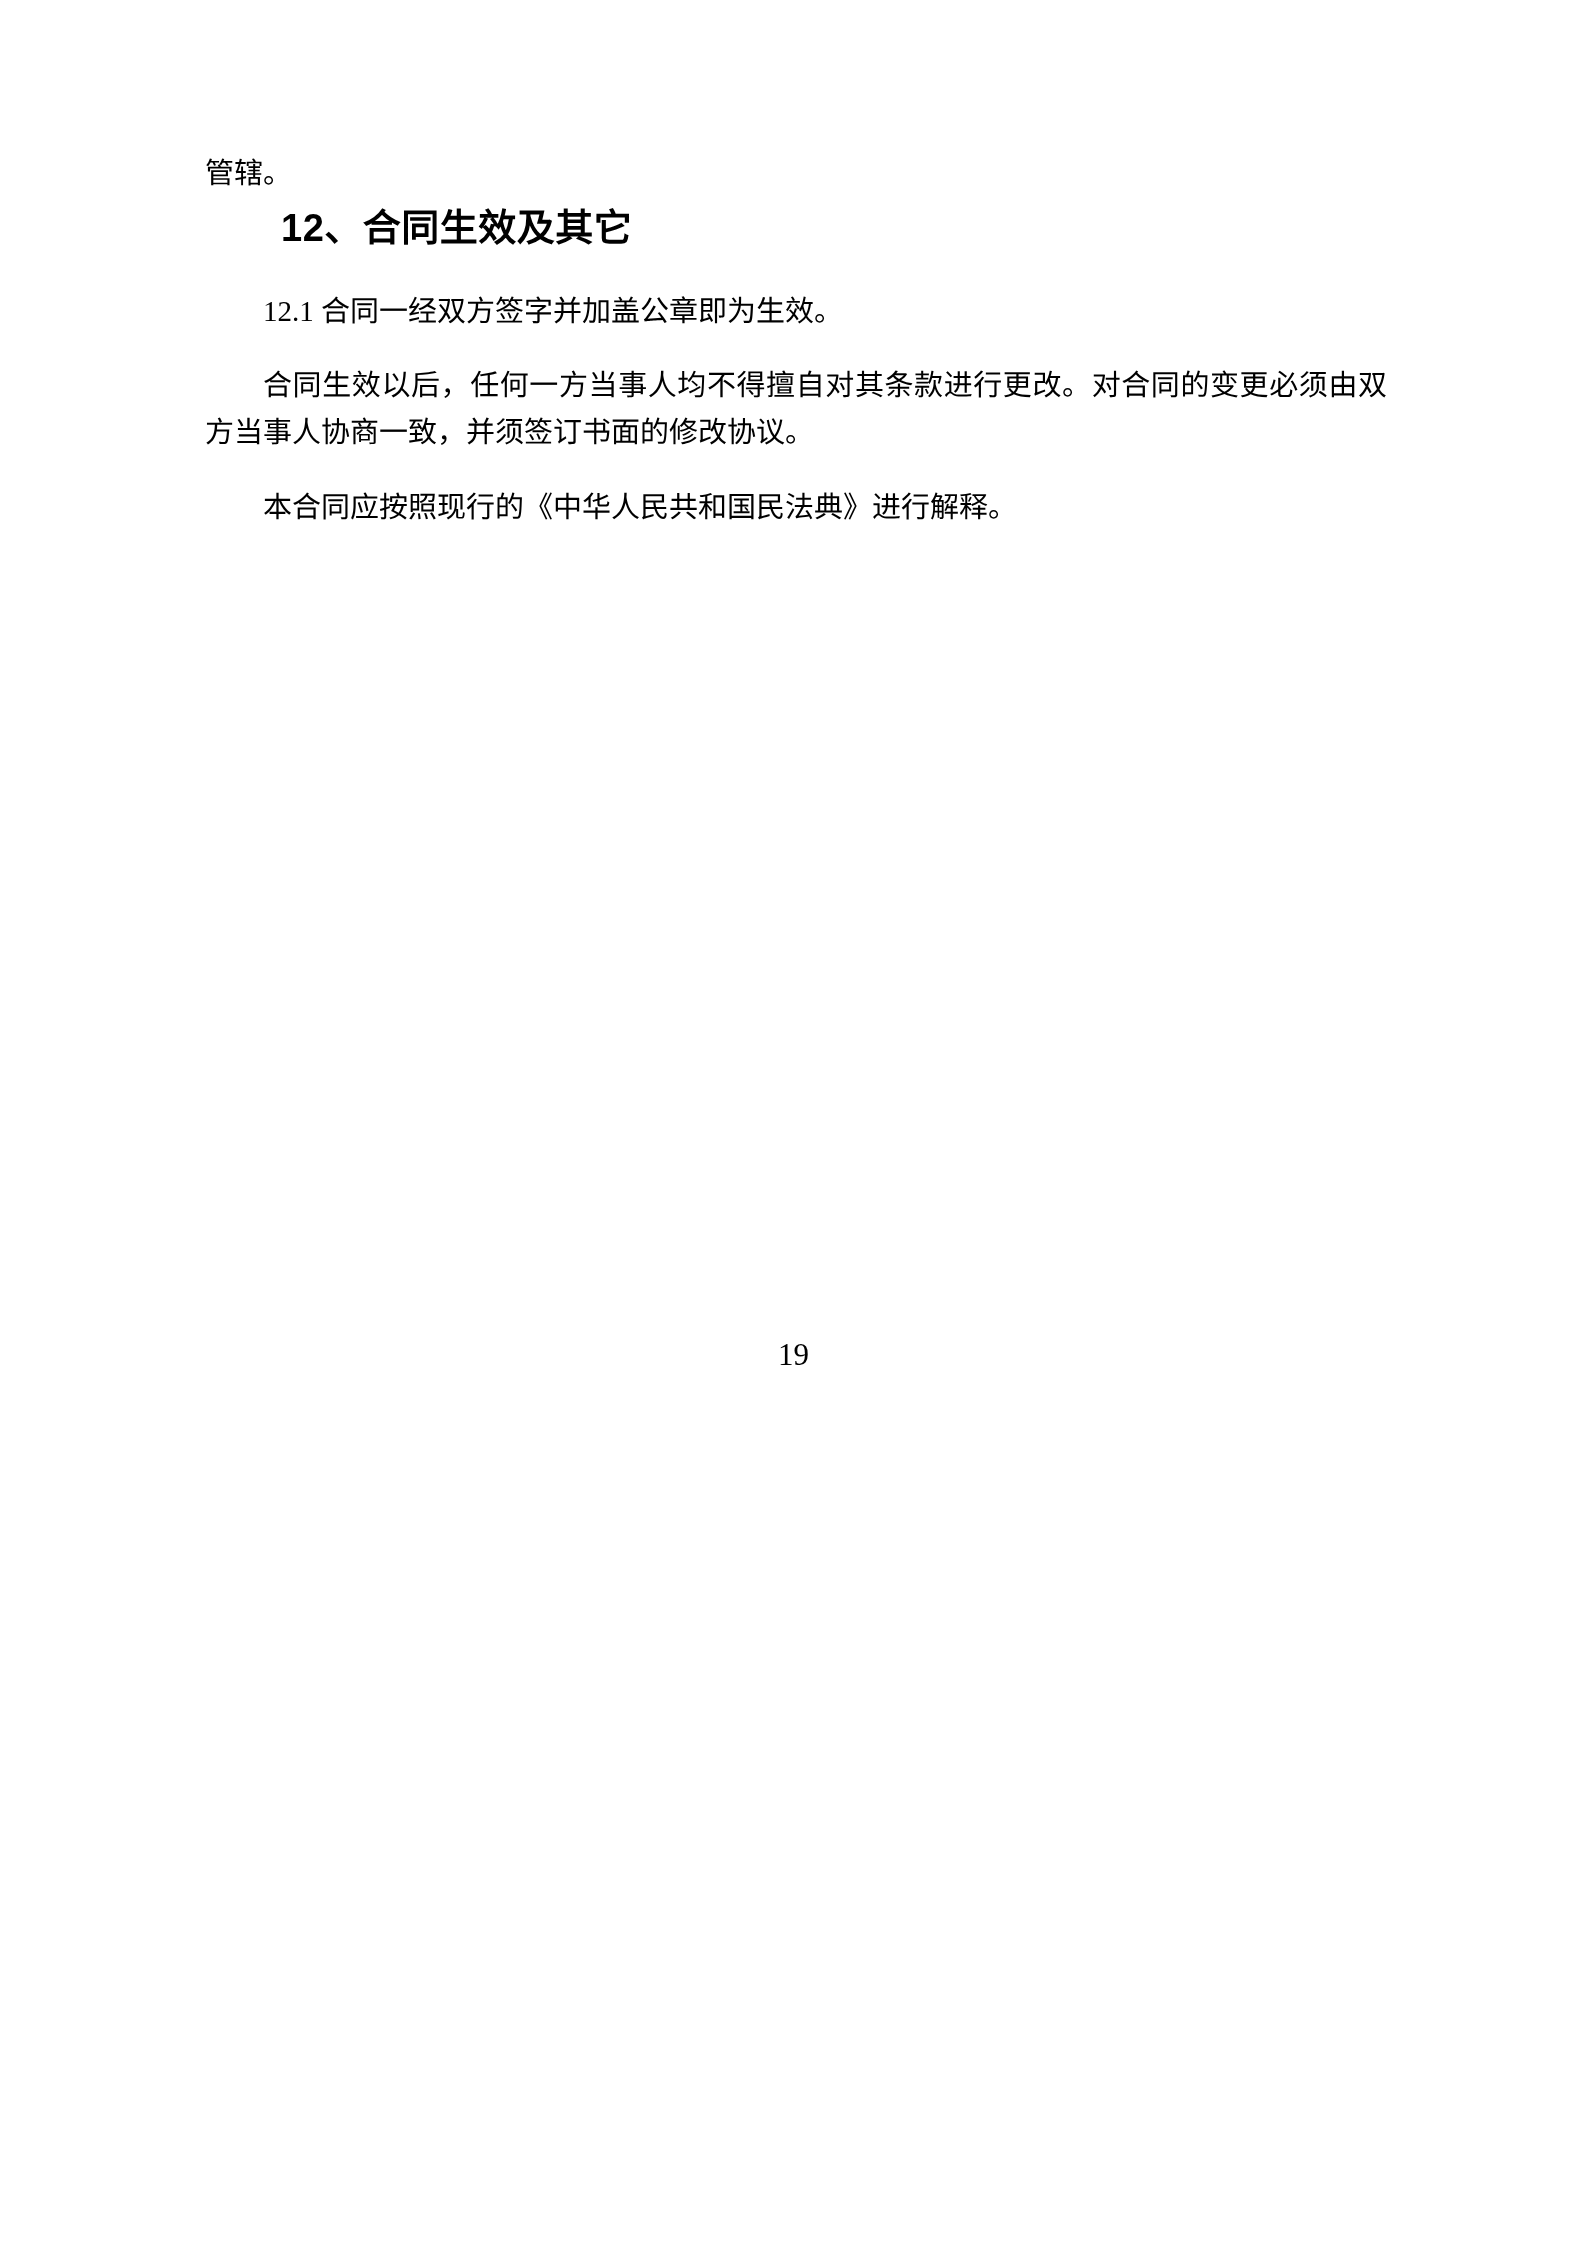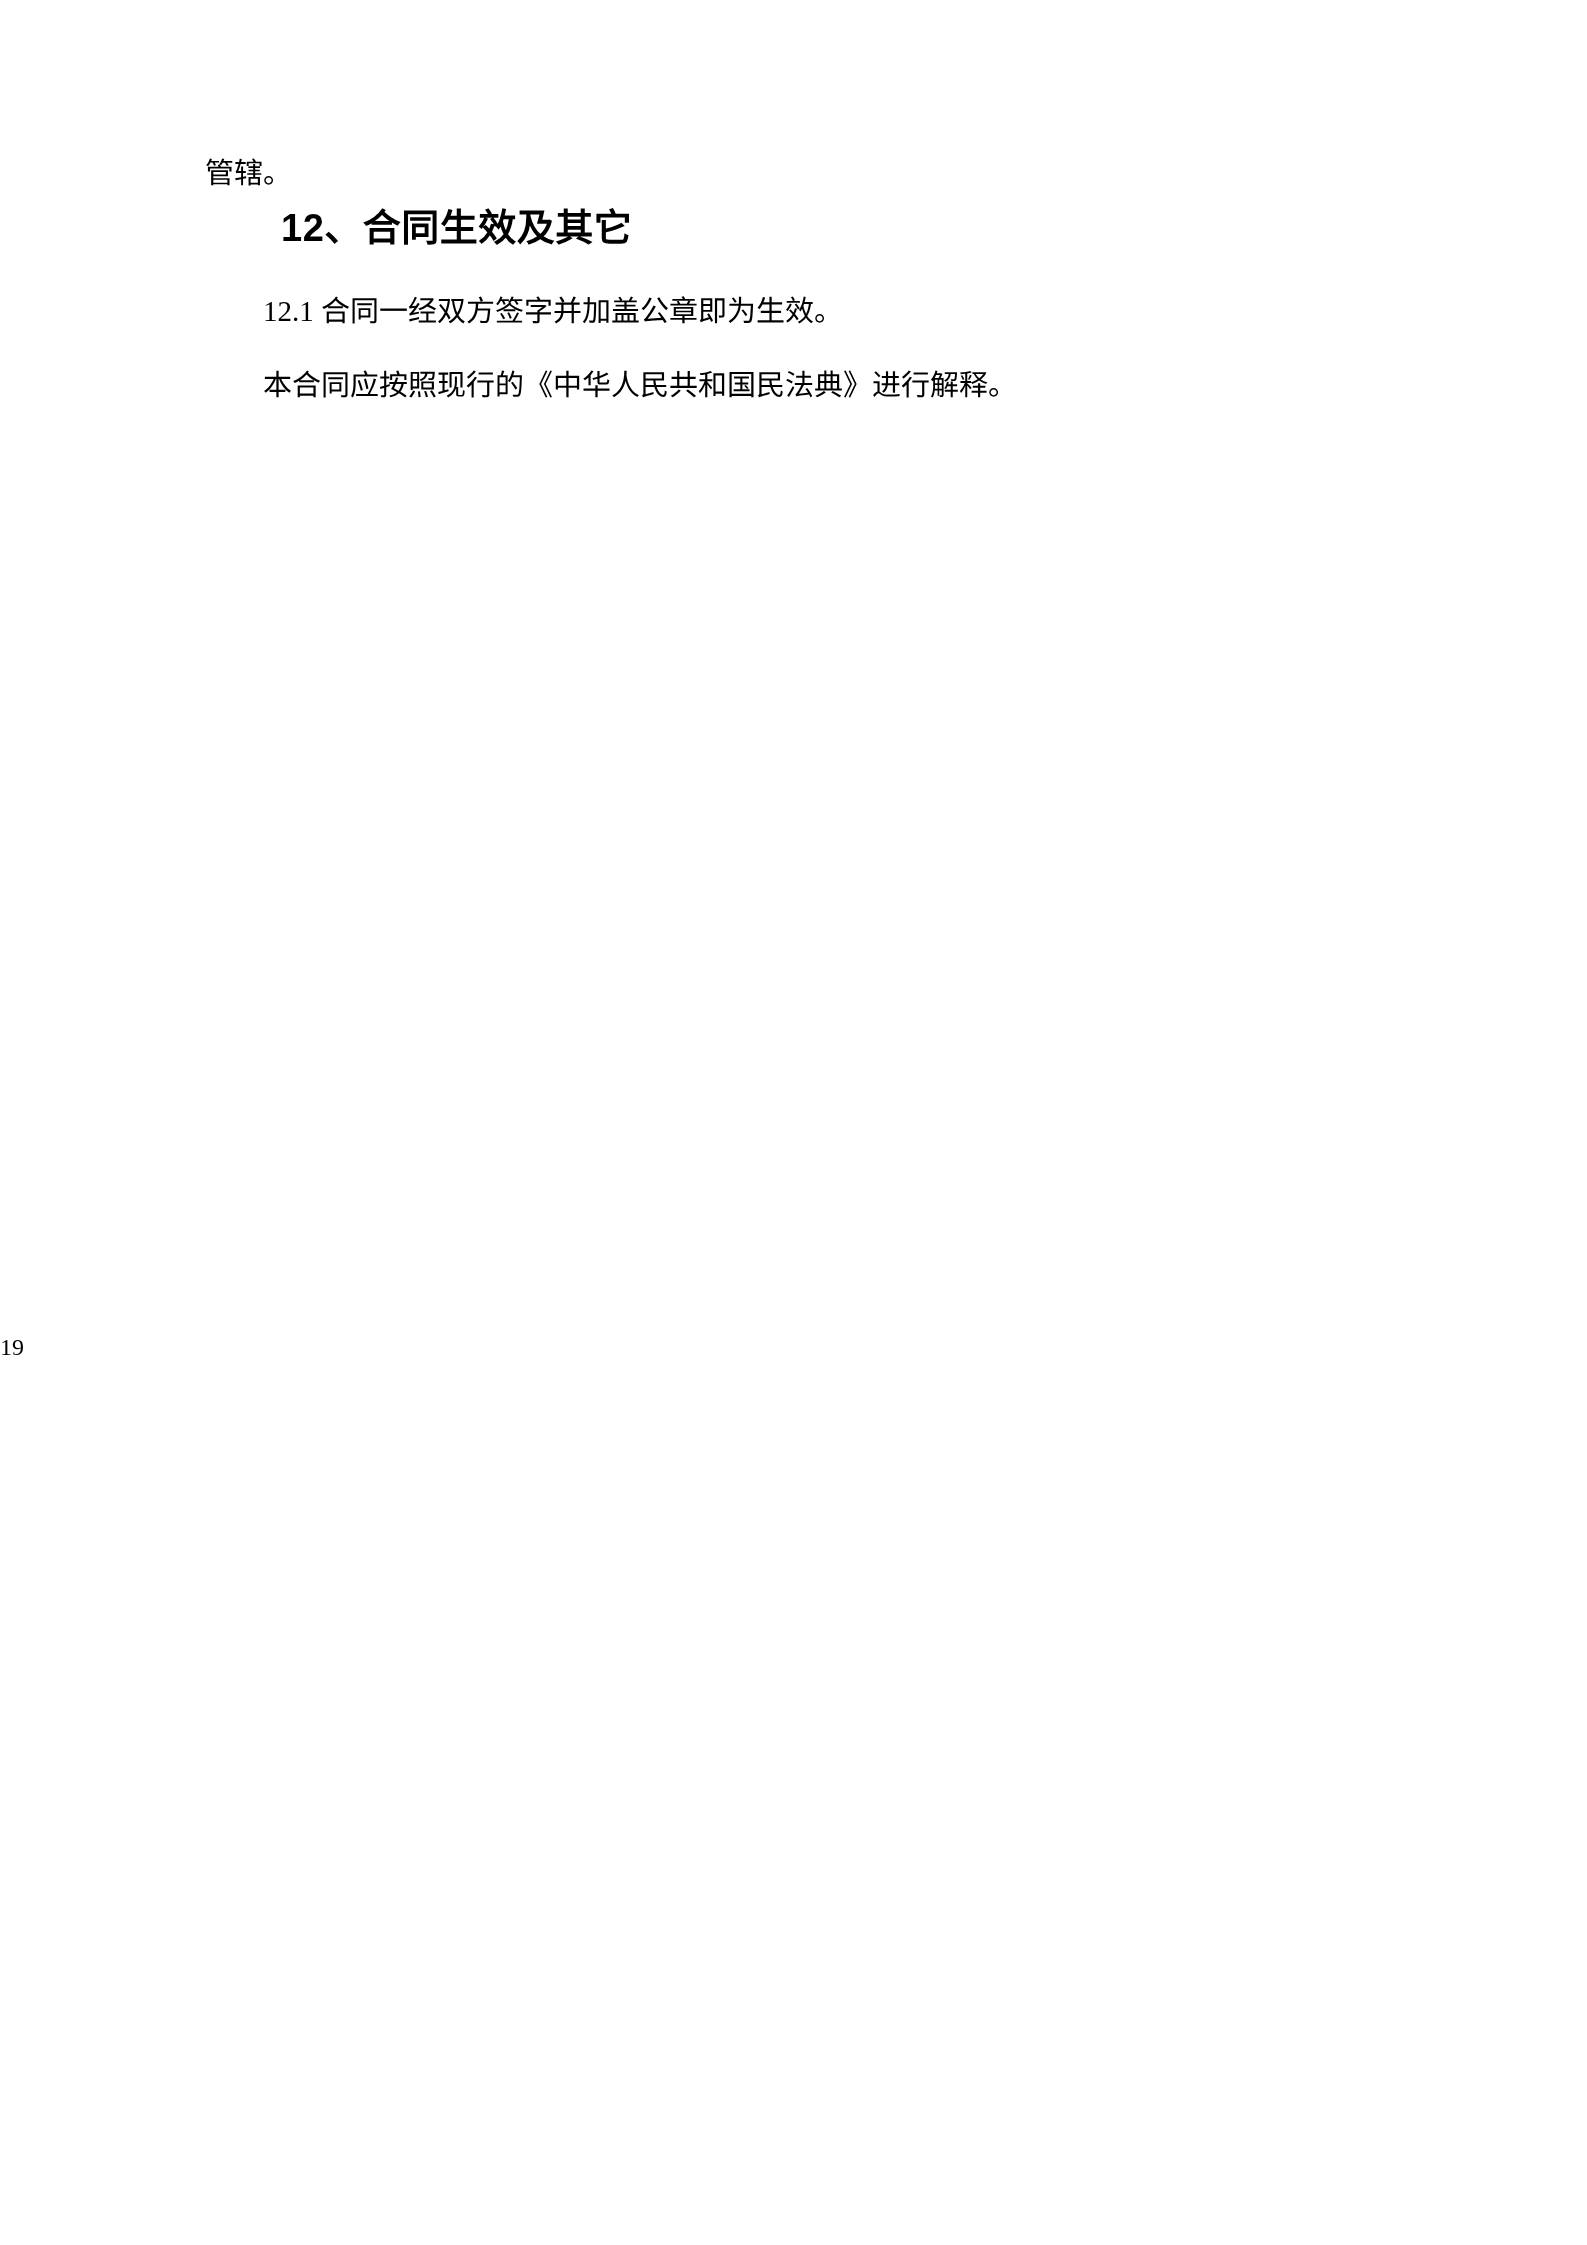--- a/index.html
+++ b/index.html
@@ -44,41 +44,43 @@
     text-indent: 2em;
     font-weight: bold;
     font-family: "Liberation Sans", "DejaVu Sans", sans-serif;
     font-size: 38px;
     letter-spacing: 0.5px;
   }
   .page-number {
     position: absolute;
     left: 0;
     right: 0;
-    bottom: 212px;
-    font-size: 24px;
+    bottom: 200px;
+    text-align: center;
+    font-size: 31px;
     font-family: "Liberation Serif", "DejaVu Serif", serif;
     color: #000000;
   }
 </style>
 </head>
 <body>
 
 <div class="page">
   <div class="doc-body">
 
     <p class="para">管辖。</p>
 
     <p class="heading">12、合同生效及其它</p>
 
     <p class="para indent">12.1 合同一经双方签字并加盖公章即为生效。</p>
 
 
 
 
+    <p class="para indent">合同生效以后，任何一方当事人均不得擅自对其条款进行更改。对合同的变更必须由双方当事人协商一致，并须签订书面的修改协议。</p>
 
 
     <p class="para indent">本合同应按照现行的《中华人民共和国民法典》进行解释。</p>
 
   </div>
 
   <div class="page-number">19</div>
 </div>
 
 </body></html>

